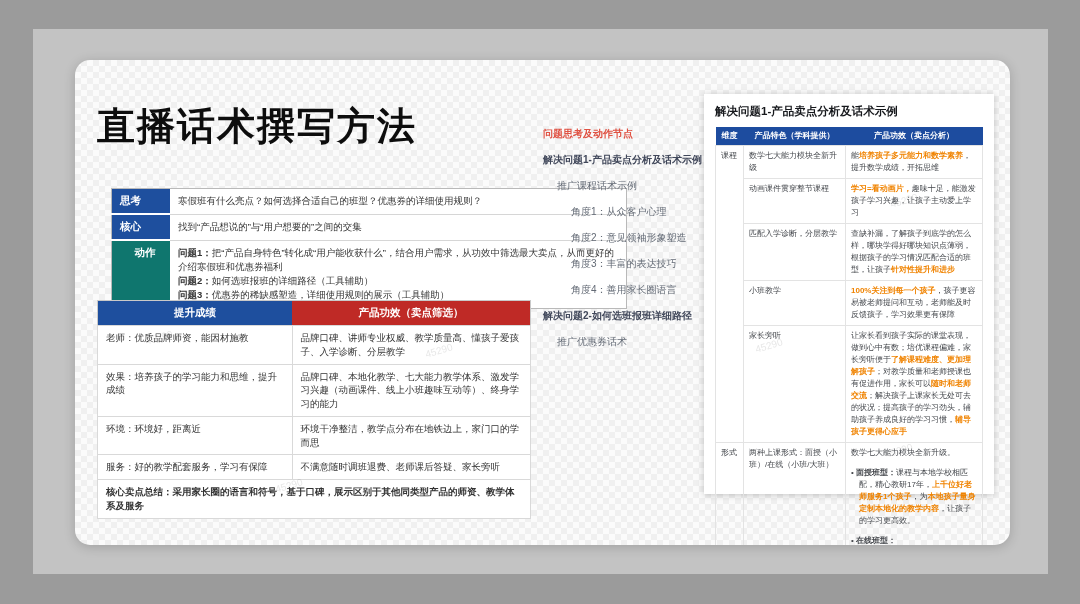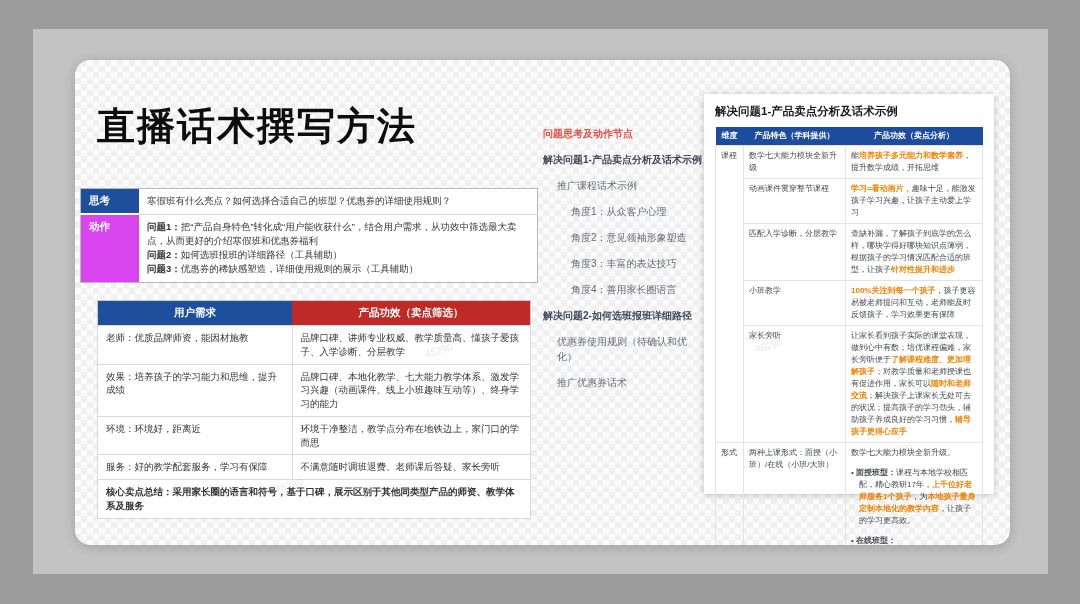--- a/index.html
+++ b/index.html
@@ -20,26 +20,26 @@
       linear-gradient(45deg,#f0f0f0 25%,transparent 25%,transparent 75%,#f0f0f0 75%),
       linear-gradient(45deg,#f0f0f0 25%,transparent 25%,transparent 75%,#f0f0f0 75%);
     background-size:12px 12px;background-position:0 0,6px 6px;
     box-shadow:0 2px 12px rgba(0,0,0,.18);
   }
   .slide-title{
     position:absolute;left:22px;top:46px;
     font-size:38px;font-weight:900;color:#0d0d0d;letter-spacing:2px;line-height:1.1;
   }
   
-  .t1{position:absolute;left:5px;top:128px;width:458px;border-collapse:collapse;background:#fff;
+  .t1{position:absolute;left:36px;top:128px;width:516px;border-collapse:collapse;background:#fff;
       border:1px solid #b9b9b9;font-size:9.5px;color:#333;}
   .t1 td{vertical-align:top;}
   .t1 .lab{width:50px;color:#fff;font-weight:700;font-size:10.5px;padding:5px 0 5px 8px;border-bottom:2px solid #fff;}
   .t1 .lab.blue{background:#1e4f9e;}
-  .t1 .lab.red{background:#d946ef;border-bottom:none;}
+  .t1 .lab.red{background:#0f766e;border-bottom:none;text-align:center;}
   .t1 .cnt{padding:5px 8px;line-height:1.5;border-bottom:1px solid #d6d6d6;background:#fff;}
   .t1 tr:last-child .cnt{border-bottom:none;}
   .b{font-weight:700;}
   
   .t2{position:absolute;left:22px;top:240px;width:434px;border-collapse:collapse;background:#fff;
       border:1px solid #c9c9c9;font-size:9.5px;color:#333;}
   .t2 th{color:#fff;font-weight:700;font-size:10.5px;padding:5px 4px;text-align:center;}
   .t2 th.blue{background:#1e4f9e;width:186px;}
   .t2 th.red{background:#bf2a26;}
   .t2 td{padding:5px 8px;line-height:1.45;border:1px solid #d9d9d9;vertical-align:top;}
@@ -78,34 +78,38 @@
 
   <div class="slide-title">直播话术撰写方法</div>
 
   <table class="t1">
     <tbody>
         <tr>
       <td class="lab blue">思考</td>
       <td class="cnt">寒假班有什么亮点？如何选择合适自己的班型？优惠券的详细使用规则？</td>
     </tr>
     <tr>
+      <td class="lab blue">核心</td>
+      <td class="cnt">找到“产品想说的”与“用户想要的”之间的交集</td>
+    </tr>
+    <tr>
       <td class="lab red">动作</td>
       <td class="cnt">
         <div class="line"><span class="b">问题1：</span><span>把“产品自身特色”转化成“用户能收获什么”，结合用户需求，从功效中筛选最大卖点，从而更好的介绍寒假班和优惠券福利</span></div>
         <div class="line"><span class="b">问题2：</span><span>如何选班报班的详细路径（工具辅助）</span></div>
         <div class="line"><span class="b">问题3：</span><span>优惠券的稀缺感塑造，详细使用规则的展示（工具辅助）</span></div>
       </td>
     </tr>
   </tbody>
     </table>
 
   <table class="t2">
     <tbody>
         <tr>
-      <th class="blue">用户需求</th>
+      <th class="blue">提升成绩</th>
       <th class="red">产品功效（卖点筛选）</th>
     </tr>
     <tr>
       <td>老师：优质品牌师资，能因材施教</td>
       <td>品牌口碑、讲师专业权威、教学质量高、懂孩子爱孩子、入学诊断、分层教学</td>
     </tr>
     <tr>
       <td>效果：培养孩子的学习能力和思维，提升成绩</td>
       <td>品牌口碑、本地化教学、七大能力教学体系、激发学习兴趣（动画课件、线上小班趣味互动等）、终身学习的能力</td>
     </tr>
@@ -125,21 +129,20 @@
 
   <div class="outline">
     <div class="o-item o-h">问题思考及动作节点</div>
     <div class="o-item o0">解决问题1-产品卖点分析及话术示例</div>
     <div class="o-item o1">推广课程话术示例</div>
     <div class="o-item o2">角度1：从众客户心理</div>
     <div class="o-item o2">角度2：意见领袖形象塑造</div>
     <div class="o-item o2">角度3：丰富的表达技巧</div>
     <div class="o-item o2">角度4：善用家长圈语言</div>
     <div class="o-item o0">解决问题2-如何选班报班详细路径</div>
-    <div class="o-item o1">优惠券使用规则（待确认和优化）</div>
     <div class="o-item o1">推广优惠券话术</div>
   </div>
 
   <div class="panel">
     <div class="panel-title">解决问题1-产品卖点分析及话术示例</div>
     <table class="pt">
       <colgroup>
           <col style="width:28px">
           <col style="width:102px">
           <col>

